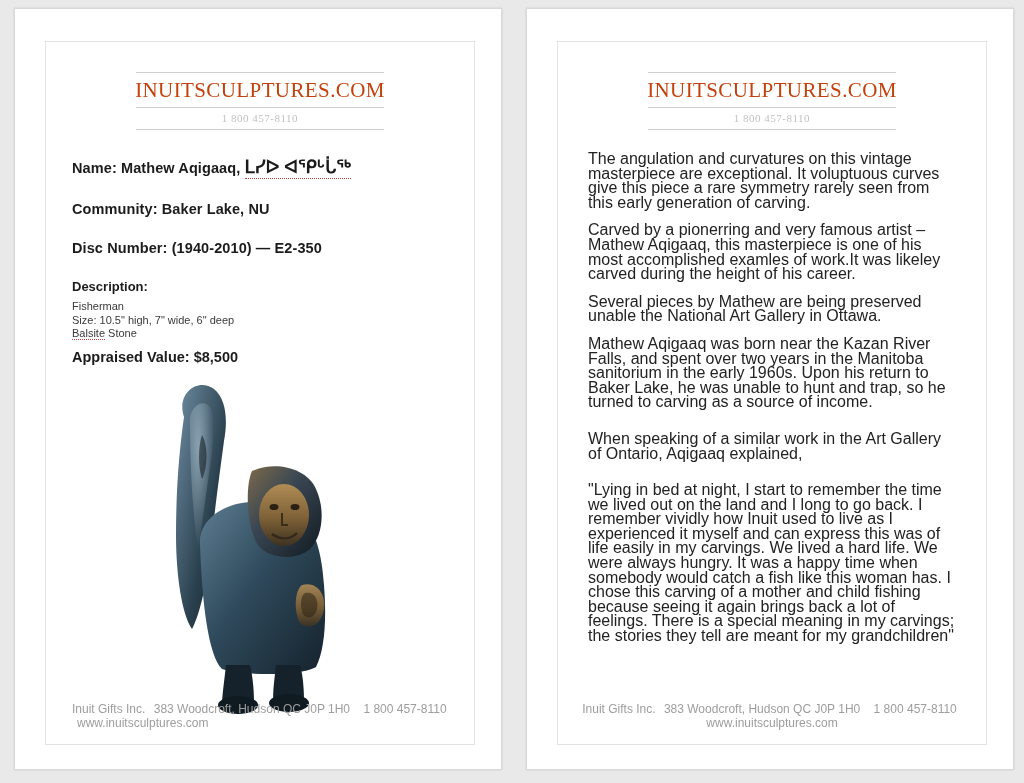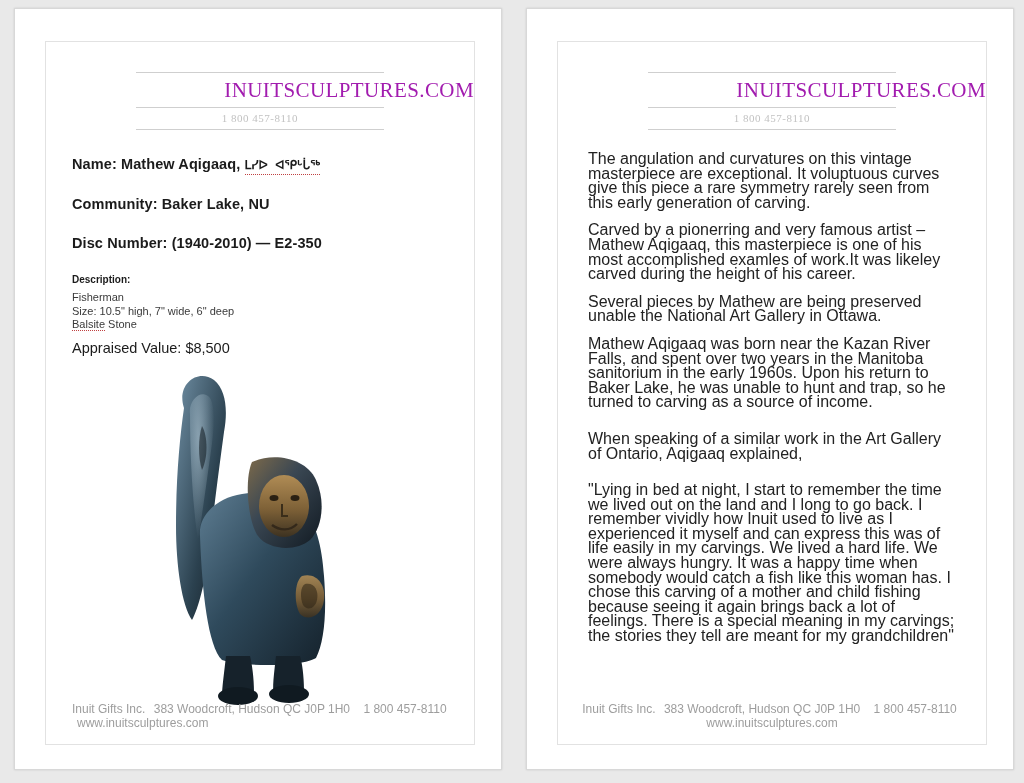--- a/index.html
+++ b/index.html
@@ -56,68 +56,67 @@
   .lh-rule {
     width: 248px;
     height: 1px;
     background: #cfcfcf;
     margin: 0 auto;
   }
   .lh-title {
     font-family: "Liberation Serif", serif;
     font-size: 21px;
     letter-spacing: 0.4px;
-    color: #a21caf;
+    color: #c2410c;
     padding: 5px 0 4px 0;
     white-space: nowrap;
-    text-align: right;
   }
   .lh-phone {
     font-family: "Liberation Serif", serif;
     font-size: 11px;
     color: #c2c2c2;
     letter-spacing: 0.5px;
     padding: 4px 0 5px 0;
   }
   
   .body-left {
     padding: 26px 0 0 26px;
   }
   .field {
     font-size: 14.5px;
     font-weight: bold;
     color: #1b1b1b;
     margin-bottom: 23px;
     letter-spacing: 0.1px;
   }
   .field .syllabics {
-    font-family: Liberation Mono, monospace;
-    font-weight: bold;
-    font-size: 12px;
+    font-family: Liberation Serif, serif;
+    font-weight: bold;
+    font-size: 18px;
     border-bottom: 1px dotted #c04040;
     padding-bottom: 1px;
   }
   .desc-head {
-    font-size: 10px;
+    font-size: 13px;
     font-weight: bold;
     color: #1b1b1b;
     margin-bottom: 6px;
   }
   .desc-lines {
     font-size: 11px;
     color: #3a3a3a;
     line-height: 13.5px;
     margin-bottom: 8px;
   }
   .desc-lines .misspell {
     border-bottom: 1px dotted #c04040;
   }
   .appraised {
     font-size: 14.5px;
-    font-weight: normal;
+    font-weight: bold;
     color: #1b1b1b;
     margin-bottom: 10px;
   }
   
   .sculpture-wrap {
     position: relative;
     width: 100%;
     height: 345px;
     margin-top: 6px;
   }

